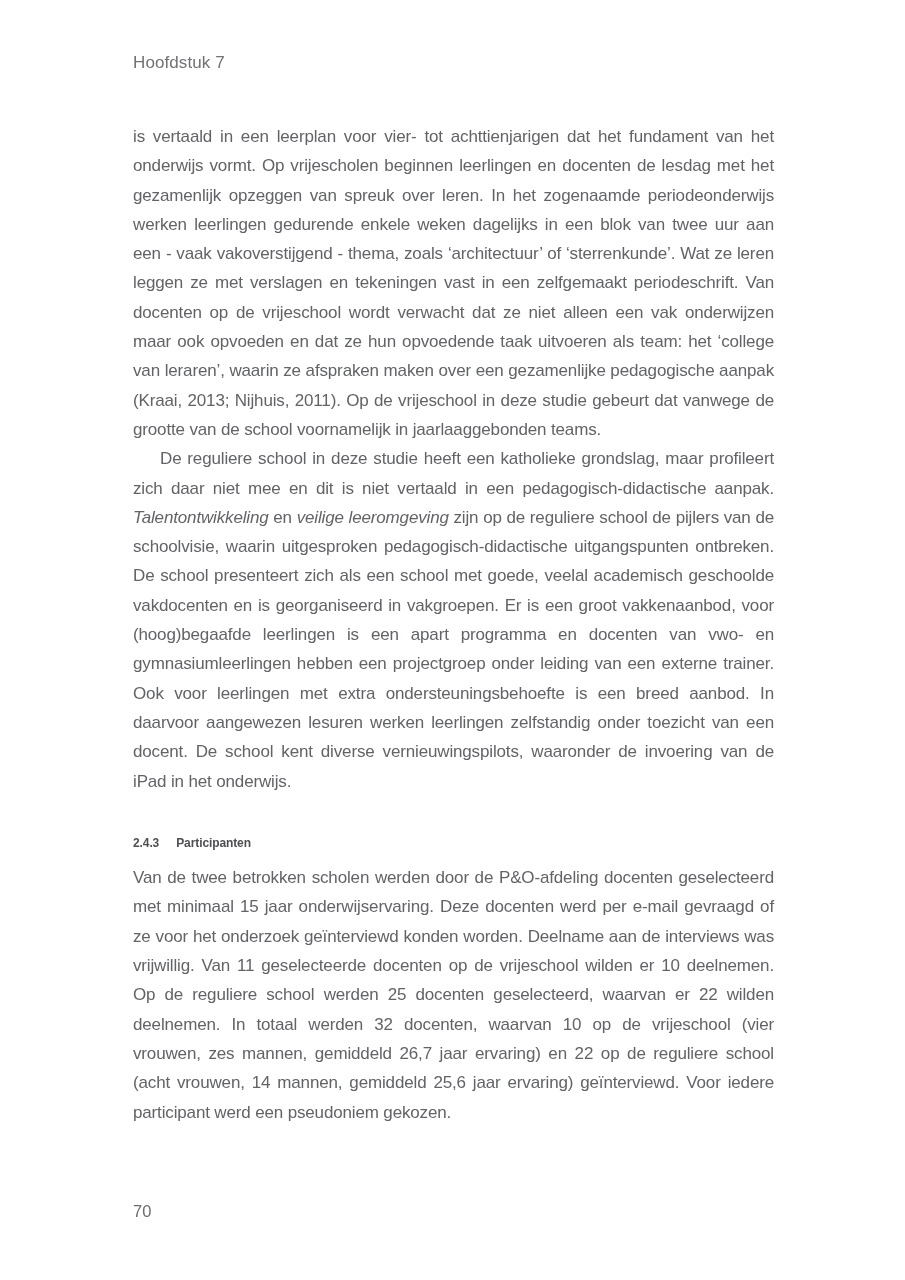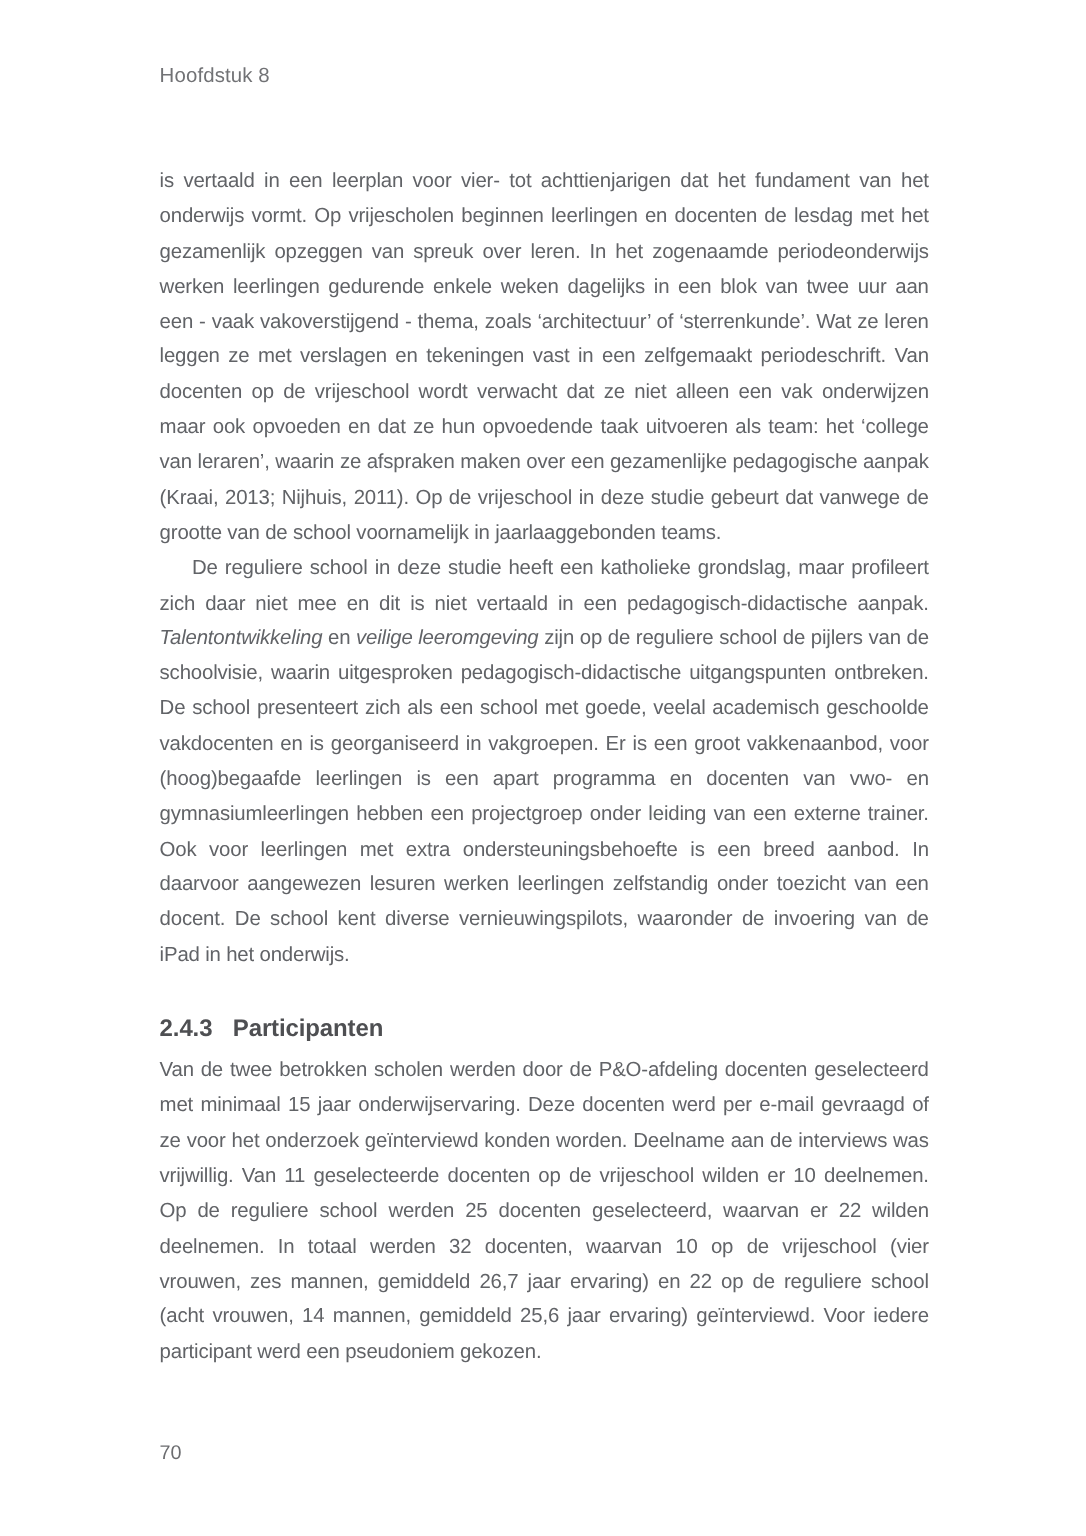--- a/index.html
+++ b/index.html
@@ -19,39 +19,39 @@
     left: 133px;
     top: 52px;
     font-size: 17px;
     line-height: 22px;
     color: #717275;
     letter-spacing: 0.1px;
   }
   .text-block {
     position: absolute;
     left: 133px;
-    top: 136px;
+    top: 122px;
     width: 641px;
   }
   .para {
     margin: 0;
     font-size: 17px;
     line-height: 29.3px;
     color: #616367;
     text-align: justify;
     letter-spacing: -0.15px;
   }
   .para.indent {
     text-indent: 27px;
   }
   .para em {
   }
   .section-heading {
     margin: 33px 0 5px 0;
-    font-size: 20px;
+    font-size: 12px;
     line-height: 29.3px;
     font-weight: bold;
     color: #4e4f52;
     letter-spacing: -0.1px;
   }
   .section-heading .num {
     display: inline-block;
     margin-right: 17px;
   }
   .page-number {
@@ -60,21 +60,21 @@
     top: 1202px;
     font-size: 16.5px;
     color: #6b6c6f;
   }
 </style>
 </head>
 <body>
 
 <div>
 
-  <div class="running-header">Hoofdstuk 8</div>
+  <div class="running-header">Hoofdstuk 7</div>
 
   <div class="text-block">
 
     <p class="para">is vertaald in een leerplan voor vier- tot achttienjarigen dat het fundament van het onderwijs vormt. Op vrijescholen beginnen leerlingen en docenten de lesdag met het gezamenlijk opzeggen van spreuk over leren. In het zogenaamde periodeonderwijs werken leerlingen gedurende enkele weken dagelijks in een blok van twee uur aan een - vaak vakoverstijgend - thema, zoals ‘architectuur’ of ‘sterrenkunde’. Wat ze leren leggen ze met verslagen en tekeningen vast in een zelfgemaakt periodeschrift. Van docenten op de vrijeschool wordt verwacht dat ze niet alleen een vak onderwijzen maar ook opvoeden en dat ze hun opvoedende taak uitvoeren als team: het ‘college van leraren’, waarin ze afspraken maken over een gezamenlijke pedagogische aanpak (Kraai, 2013; Nijhuis, 2011). Op de vrijeschool in deze studie gebeurt dat vanwege de grootte van de school voornamelijk in jaarlaaggebonden teams.</p>
 
     <p class="para indent"><span>De reguliere school in deze studie heeft een katholieke grondslag, maar profileert zich daar niet mee en dit is niet vertaald in een pedagogisch-didactische aanpak. </span><em>Talentontwikkeling</em><span> en </span><em>veilige leeromgeving</em><span> zijn op de reguliere school de pijlers van de schoolvisie, waarin uitgesproken pedagogisch-didactische uitgangspunten ontbreken. De school presenteert zich als een school met goede, veelal academisch geschoolde vakdocenten en is georganiseerd in vakgroepen. Er is een groot vakkenaanbod, voor (hoog)begaafde leerlingen is een apart programma en docenten van vwo- en gymnasiumleerlingen hebben een projectgroep onder leiding van een externe trainer. Ook voor leerlingen met extra ondersteuningsbehoefte is een breed aanbod. In daarvoor aangewezen lesuren werken leerlingen zelfstandig onder toezicht van een docent. De school kent diverse vernieuwingspilots, waaronder de invoering van de iPad in het onderwijs.</span></p>
 
     <h2 class="section-heading">
       <span class="num">2.4.3</span><span class="title">Participanten</span>
     </h2>

